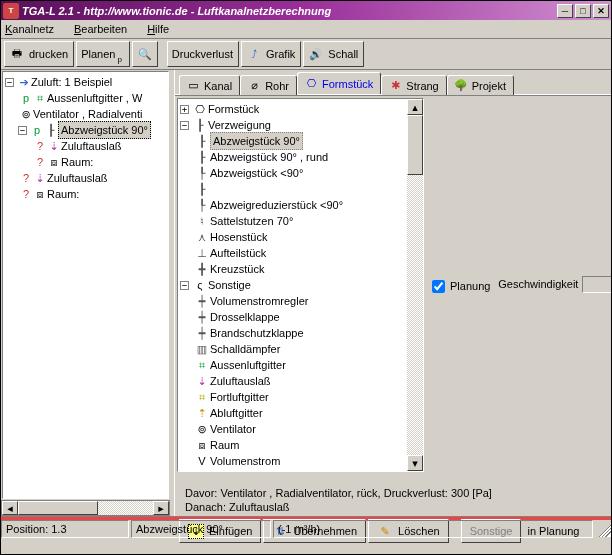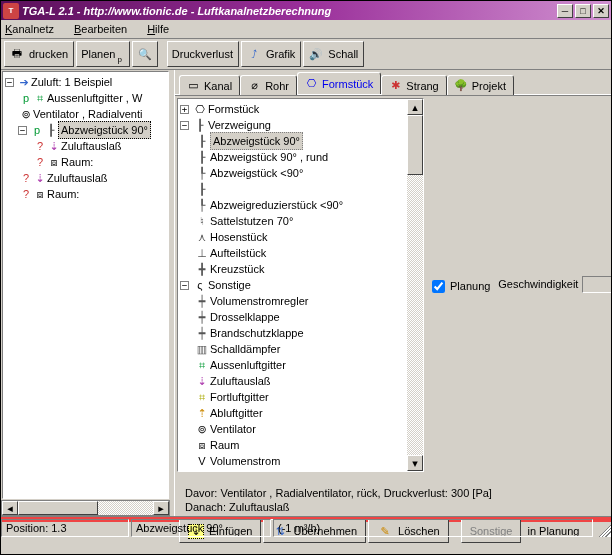--- a/index.html
+++ b/index.html
@@ -221,22 +221,22 @@
     display:flex;
     background: repeating-conic-gradient(#d4d0c8 0 25%, #fff 0 50%) 0 0/2px 2px;
     border: 1px solid #808080;
   }
   .hscroll .sb-btn { width:16px; height:14px; }
   .hscroll .sb-thumb-h { width: 80px; background:#d4d0c8; border:1px solid #fff; border-right-color:#404040; border-bottom-color:#404040;}
 
   .statusbar {
     height: 20px;
     display:flex;
-    align-items:flex-end;
-    border-top: 5px solid #ef4444;
+    align-items:center;
+    border-top: 3px solid #ef4444;
   }
   .status-cell {
     height: 18px;
     border: 1px solid #808080;
     border-right-color:#fff; border-bottom-color:#fff;
     display:flex; align-items:center;
     padding: 0 4px;
     margin-right: 2px;
   }
   .status-cell.flex { flex:1; }

